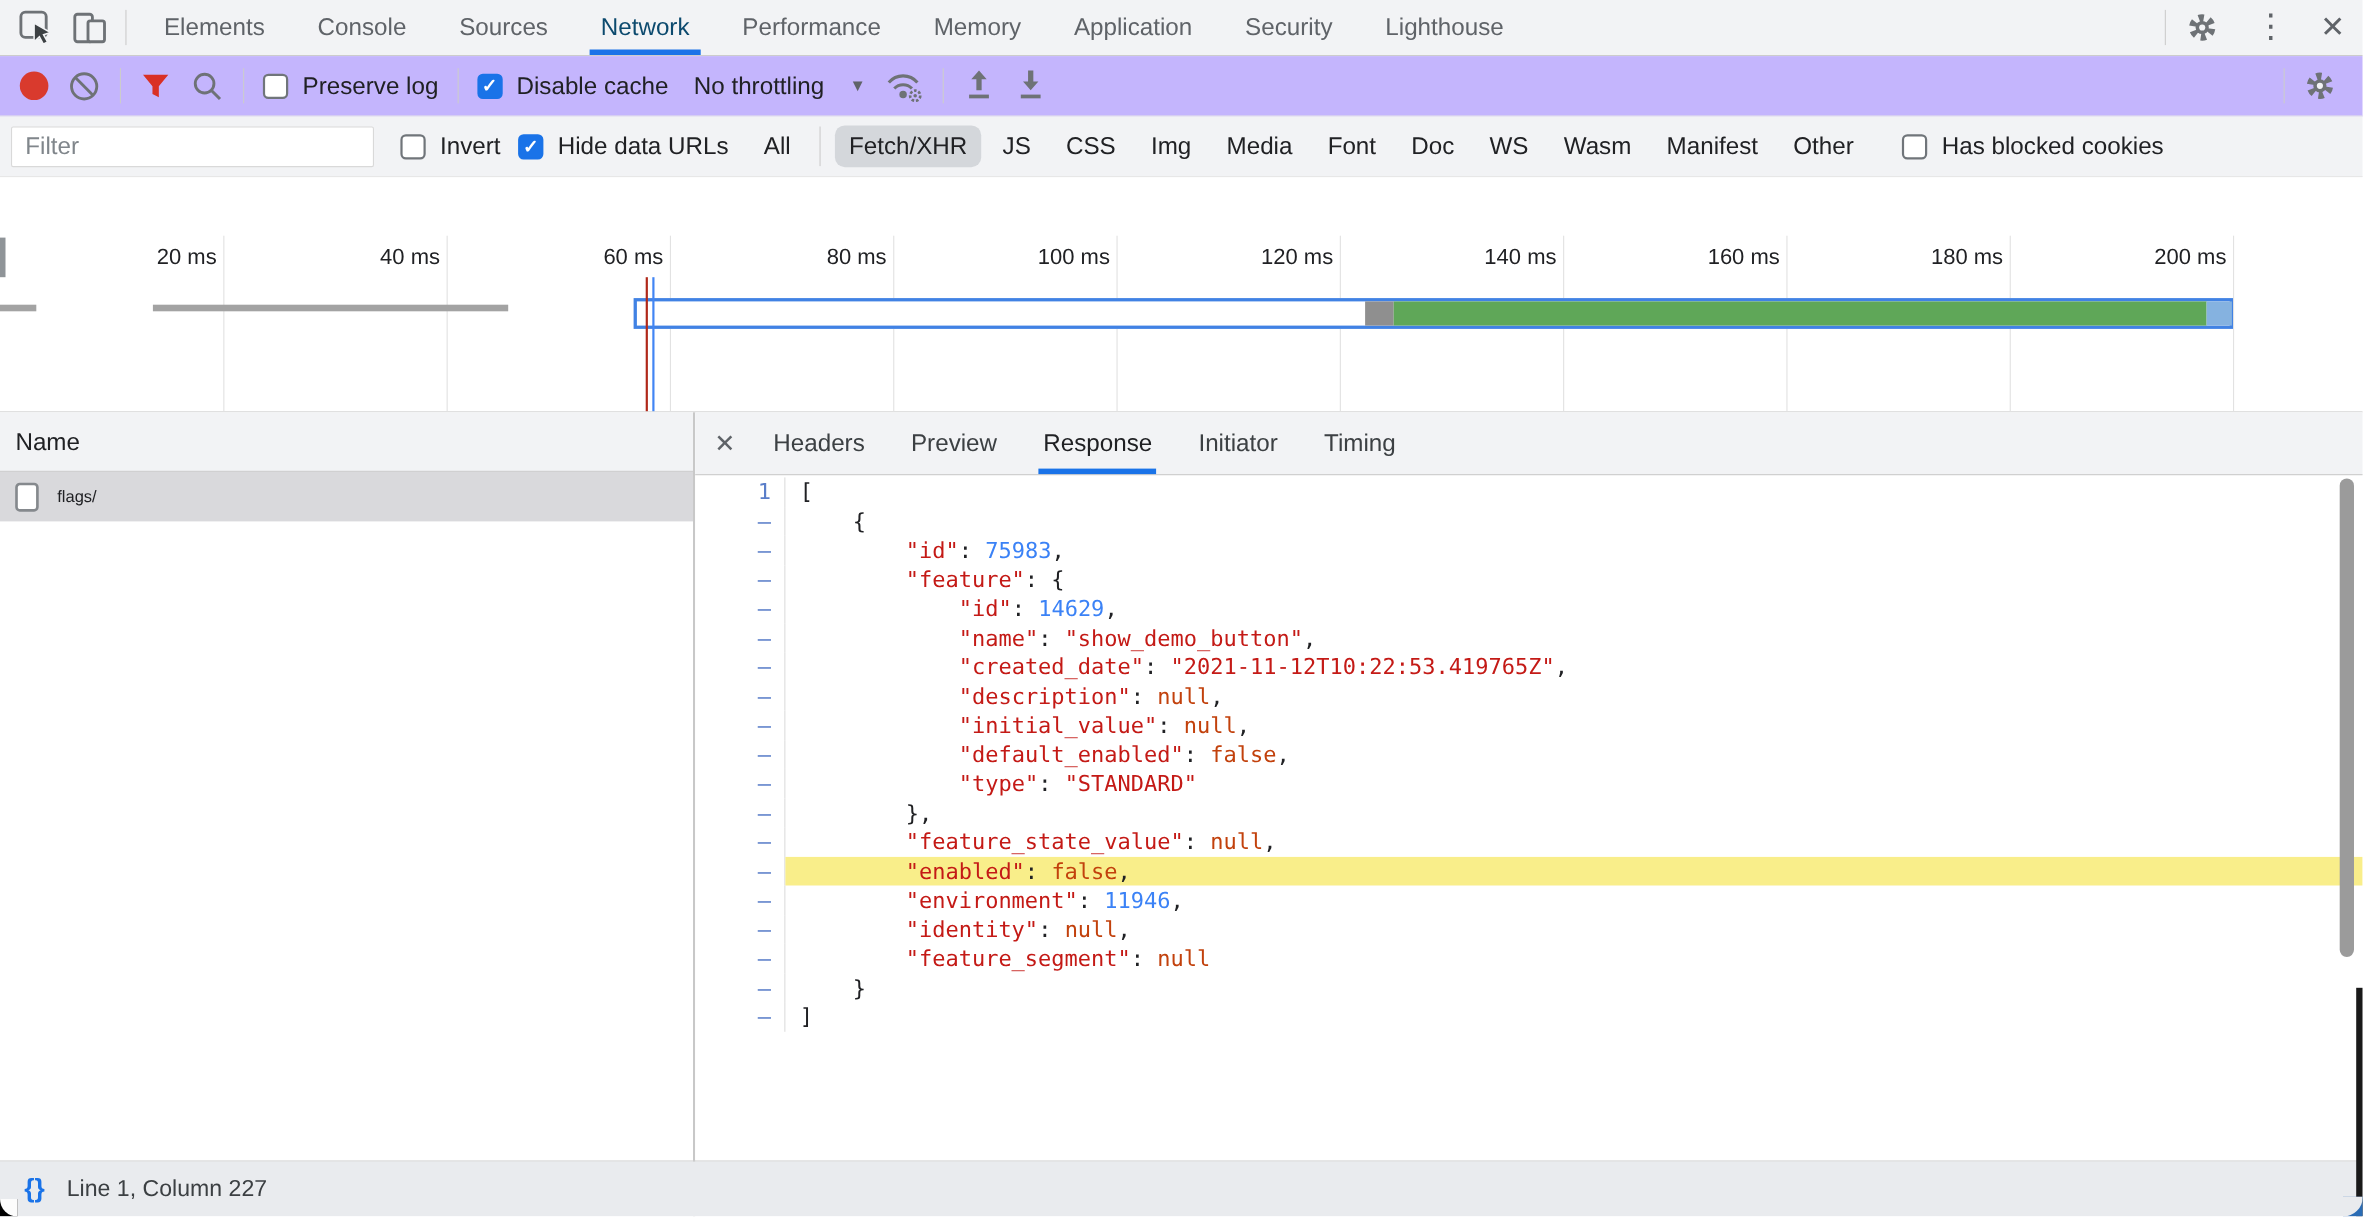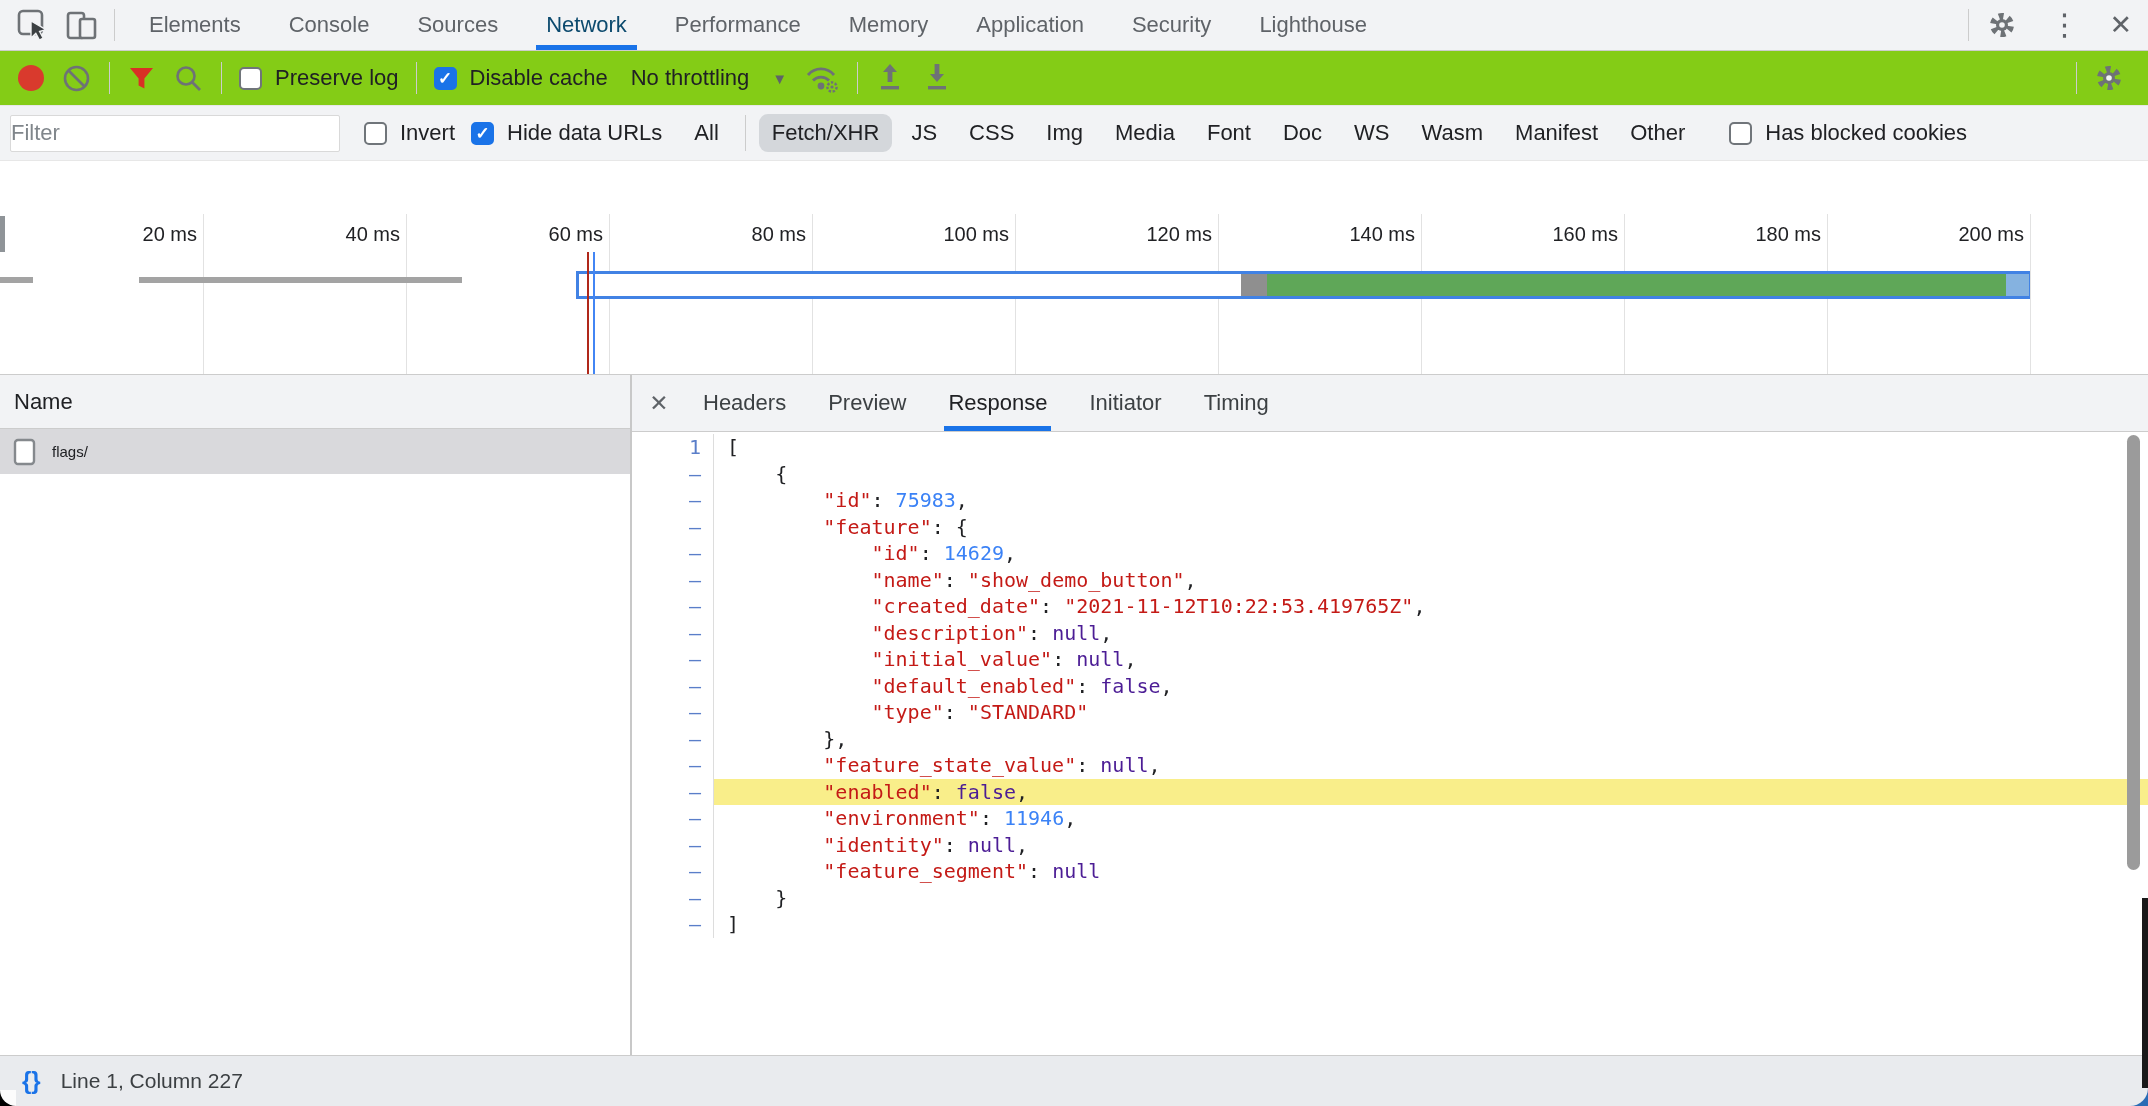--- a/index.html
+++ b/index.html
@@ -15,38 +15,38 @@
   .vdiv{width:1px;height:32px;background:#ccc;flex:none;}
   .main-tabs{display:flex;height:100%;}
   .main-tab{padding:0 24px;height:100%;display:flex;align-items:center;color:#5f6368;
             font-size:22px;position:relative;cursor:default;}
   .main-tab.active{color:#0c4a6e;}
   .main-tab.active::after{content:"";position:absolute;left:14px;right:14px;bottom:0;height:5px;background:#1a73e8;}
   .kebab{font-size:30px;color:#5f6368;line-height:1;padding:0 14px;}
   .close-x{font-size:27px;color:#5f6368;padding:0 16px;}
 
   
-  .net-toolbar{position:absolute;top:51px;left:0;right:0;height:55px;background:#84cc16;
+  .net-toolbar{position:absolute;top:51px;left:0;right:0;height:55px;background:#c4b5fd;
                border-bottom:1px solid #e7e7e7;display:flex;align-items:center;
                padding:0 18px;gap:17px;font-size:22px;color:#202124;box-sizing:border-box;}
   .record-dot{width:26px;height:26px;border-radius:50%;background:#d93a2d;flex:none;}
   .cb-item{display:flex;align-items:center;gap:13px;flex:none;}
   .cb{width:23px;height:23px;border:2px solid #70757a;border-radius:5px;background:#fff;
       display:inline-flex;align-items:center;justify-content:center;flex:none;box-sizing:border-box;}
   .cb.on{background:#1a73e8;border-color:#1a73e8;}
   .cb.on::after{content:"✓";color:#fff;font-size:17px;font-weight:bold;}
   .caret-down{font-size:15px;color:#5f6368;margin-left:10px;}
   .spacer{flex:1;}
 
   
   .filter-row{position:absolute;top:106px;left:0;right:0;height:55px;background:#f2f3f5;
               border-bottom:1px solid #e7e7e7;display:flex;align-items:center;
               padding:0 10px;gap:16px;font-size:22px;color:#202124;box-sizing:border-box;}
   .filter-input{width:330px;height:37px;border:1px solid #d9d9d9;background:#fff;font-size:22px;
-                padding:0 0;color:#202124;border-radius:2px;outline:none;
+                padding:0 12px;color:#202124;border-radius:2px;outline:none;
                 font-family:"Liberation Sans",sans-serif;box-sizing:border-box;}
   .filter-input::placeholder{color:#80868b;}
   .type-list{display:flex;align-items:center;}
   .type{padding:6px 13px;margin:0 3px;color:#202124;border-radius:9px;}
   .type.active{background:#d4d7db;}
   .type-div{width:1px;height:36px;background:#ccc;margin:0 10px;}
 
   
   .options-row{position:absolute;top:161px;left:0;right:0;height:53px;background:#f2f3f5;
                border-bottom:1px solid #ccc;display:flex;align-items:center;
@@ -84,21 +84,21 @@
              font-family:"DejaVu Sans Mono",monospace;font-size:20px;line-height:26.5px;}
   .code-line{display:flex;white-space:pre;}
   .gutter{width:82px;flex:none;text-align:right;padding-right:12px;color:#5a7ec9;
           border-right:1px solid #ddd;box-sizing:border-box;}
   .src{flex:1;padding-left:13px;}
   .code-line.hl .src{background:#f9ee8a;}
   .tok-p{color:#202124;}
   .tok-key{color:#c41a16;}
   .tok-str{color:#c41a16;}
   .tok-num{color:#3b82f6;}
-  .tok-atom{color:#4c1d95;}
+  .tok-atom{color:#c2410c;}
   .scroll-thumb{position:absolute;right:8px;top:60px;width:13px;height:435px;background:#9b9b9b;border-radius:7px;}
 
   
   .status-bar{position:absolute;bottom:0;left:0;right:0;height:51px;border-top:1px solid #ccc;
               display:flex;font-size:21px;box-sizing:border-box;}
   .sb-left{width:631px;flex:none;background:#fcfcfc;display:flex;align-items:center;
            padding-left:25px;color:#303134;overflow:hidden;white-space:nowrap;}
   .sb-div{width:1px;height:30px;background:#d5d5d5;margin:0 18px;flex:none;}
   .sb-right{flex:1;background:#e9ebee;display:flex;align-items:center;padding-left:22px;gap:20px;color:#3c4043;}
   .braces{color:#1a73e8;font-weight:700;font-size:24px;}

